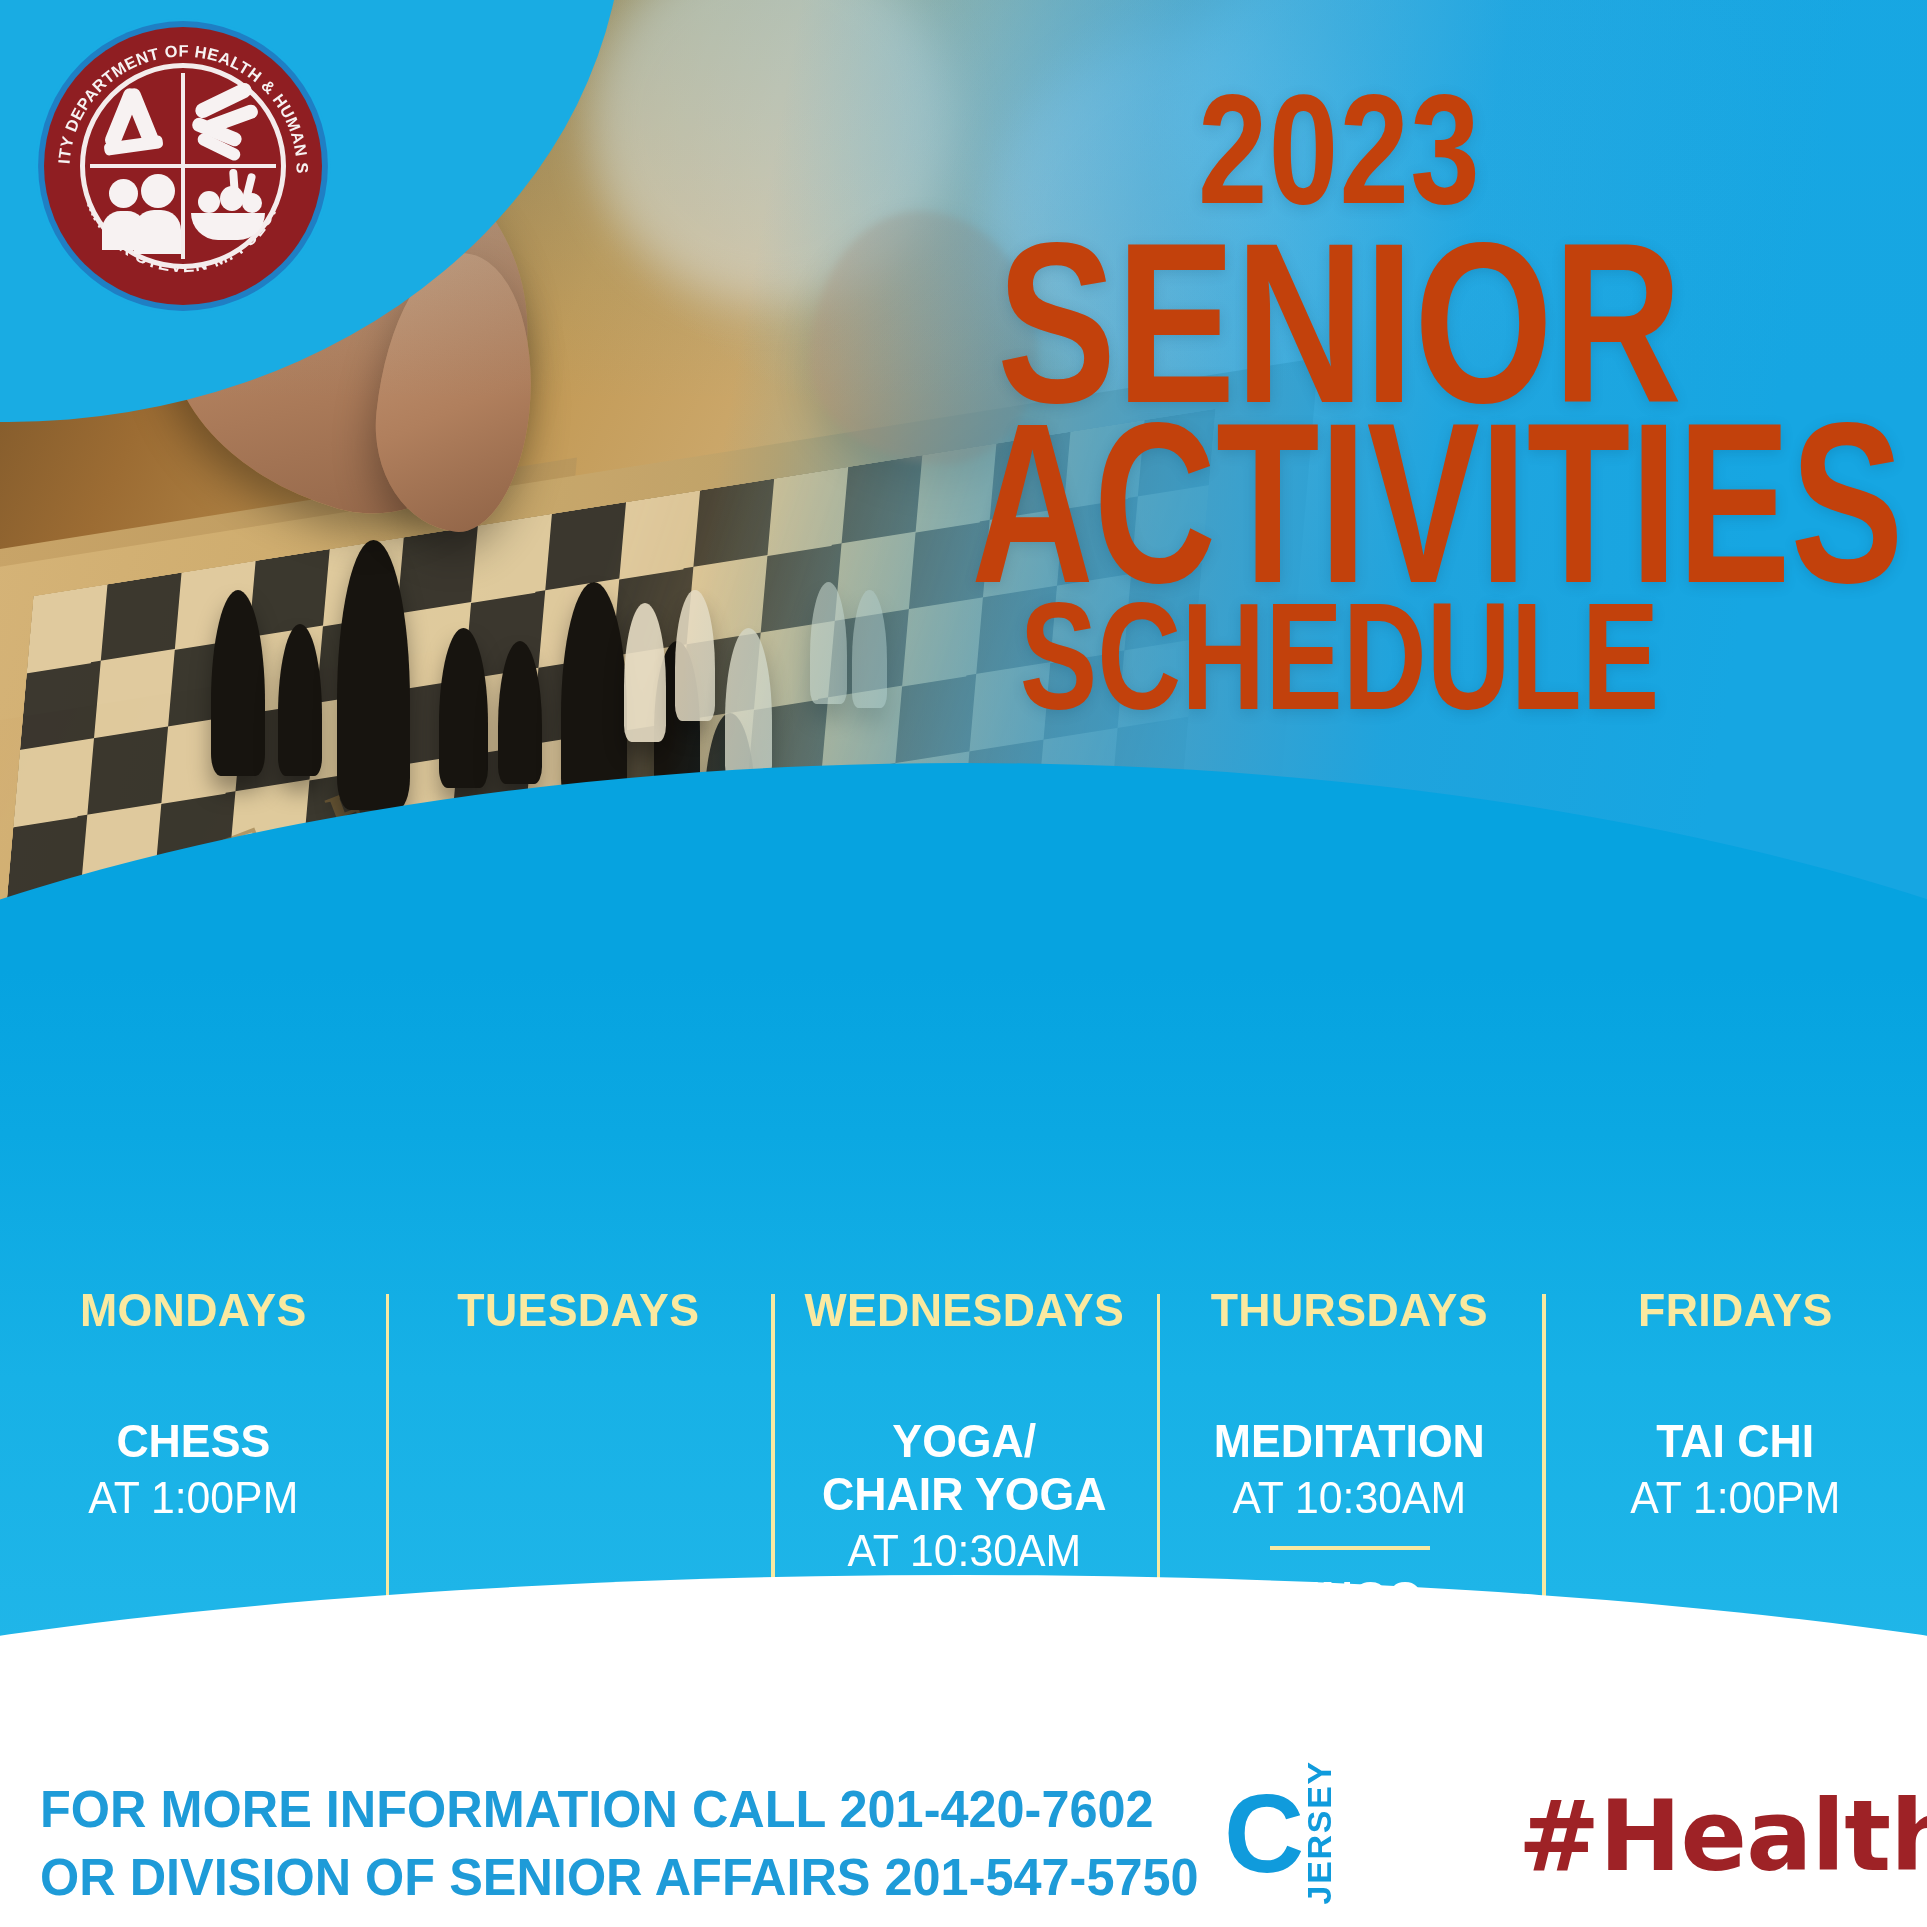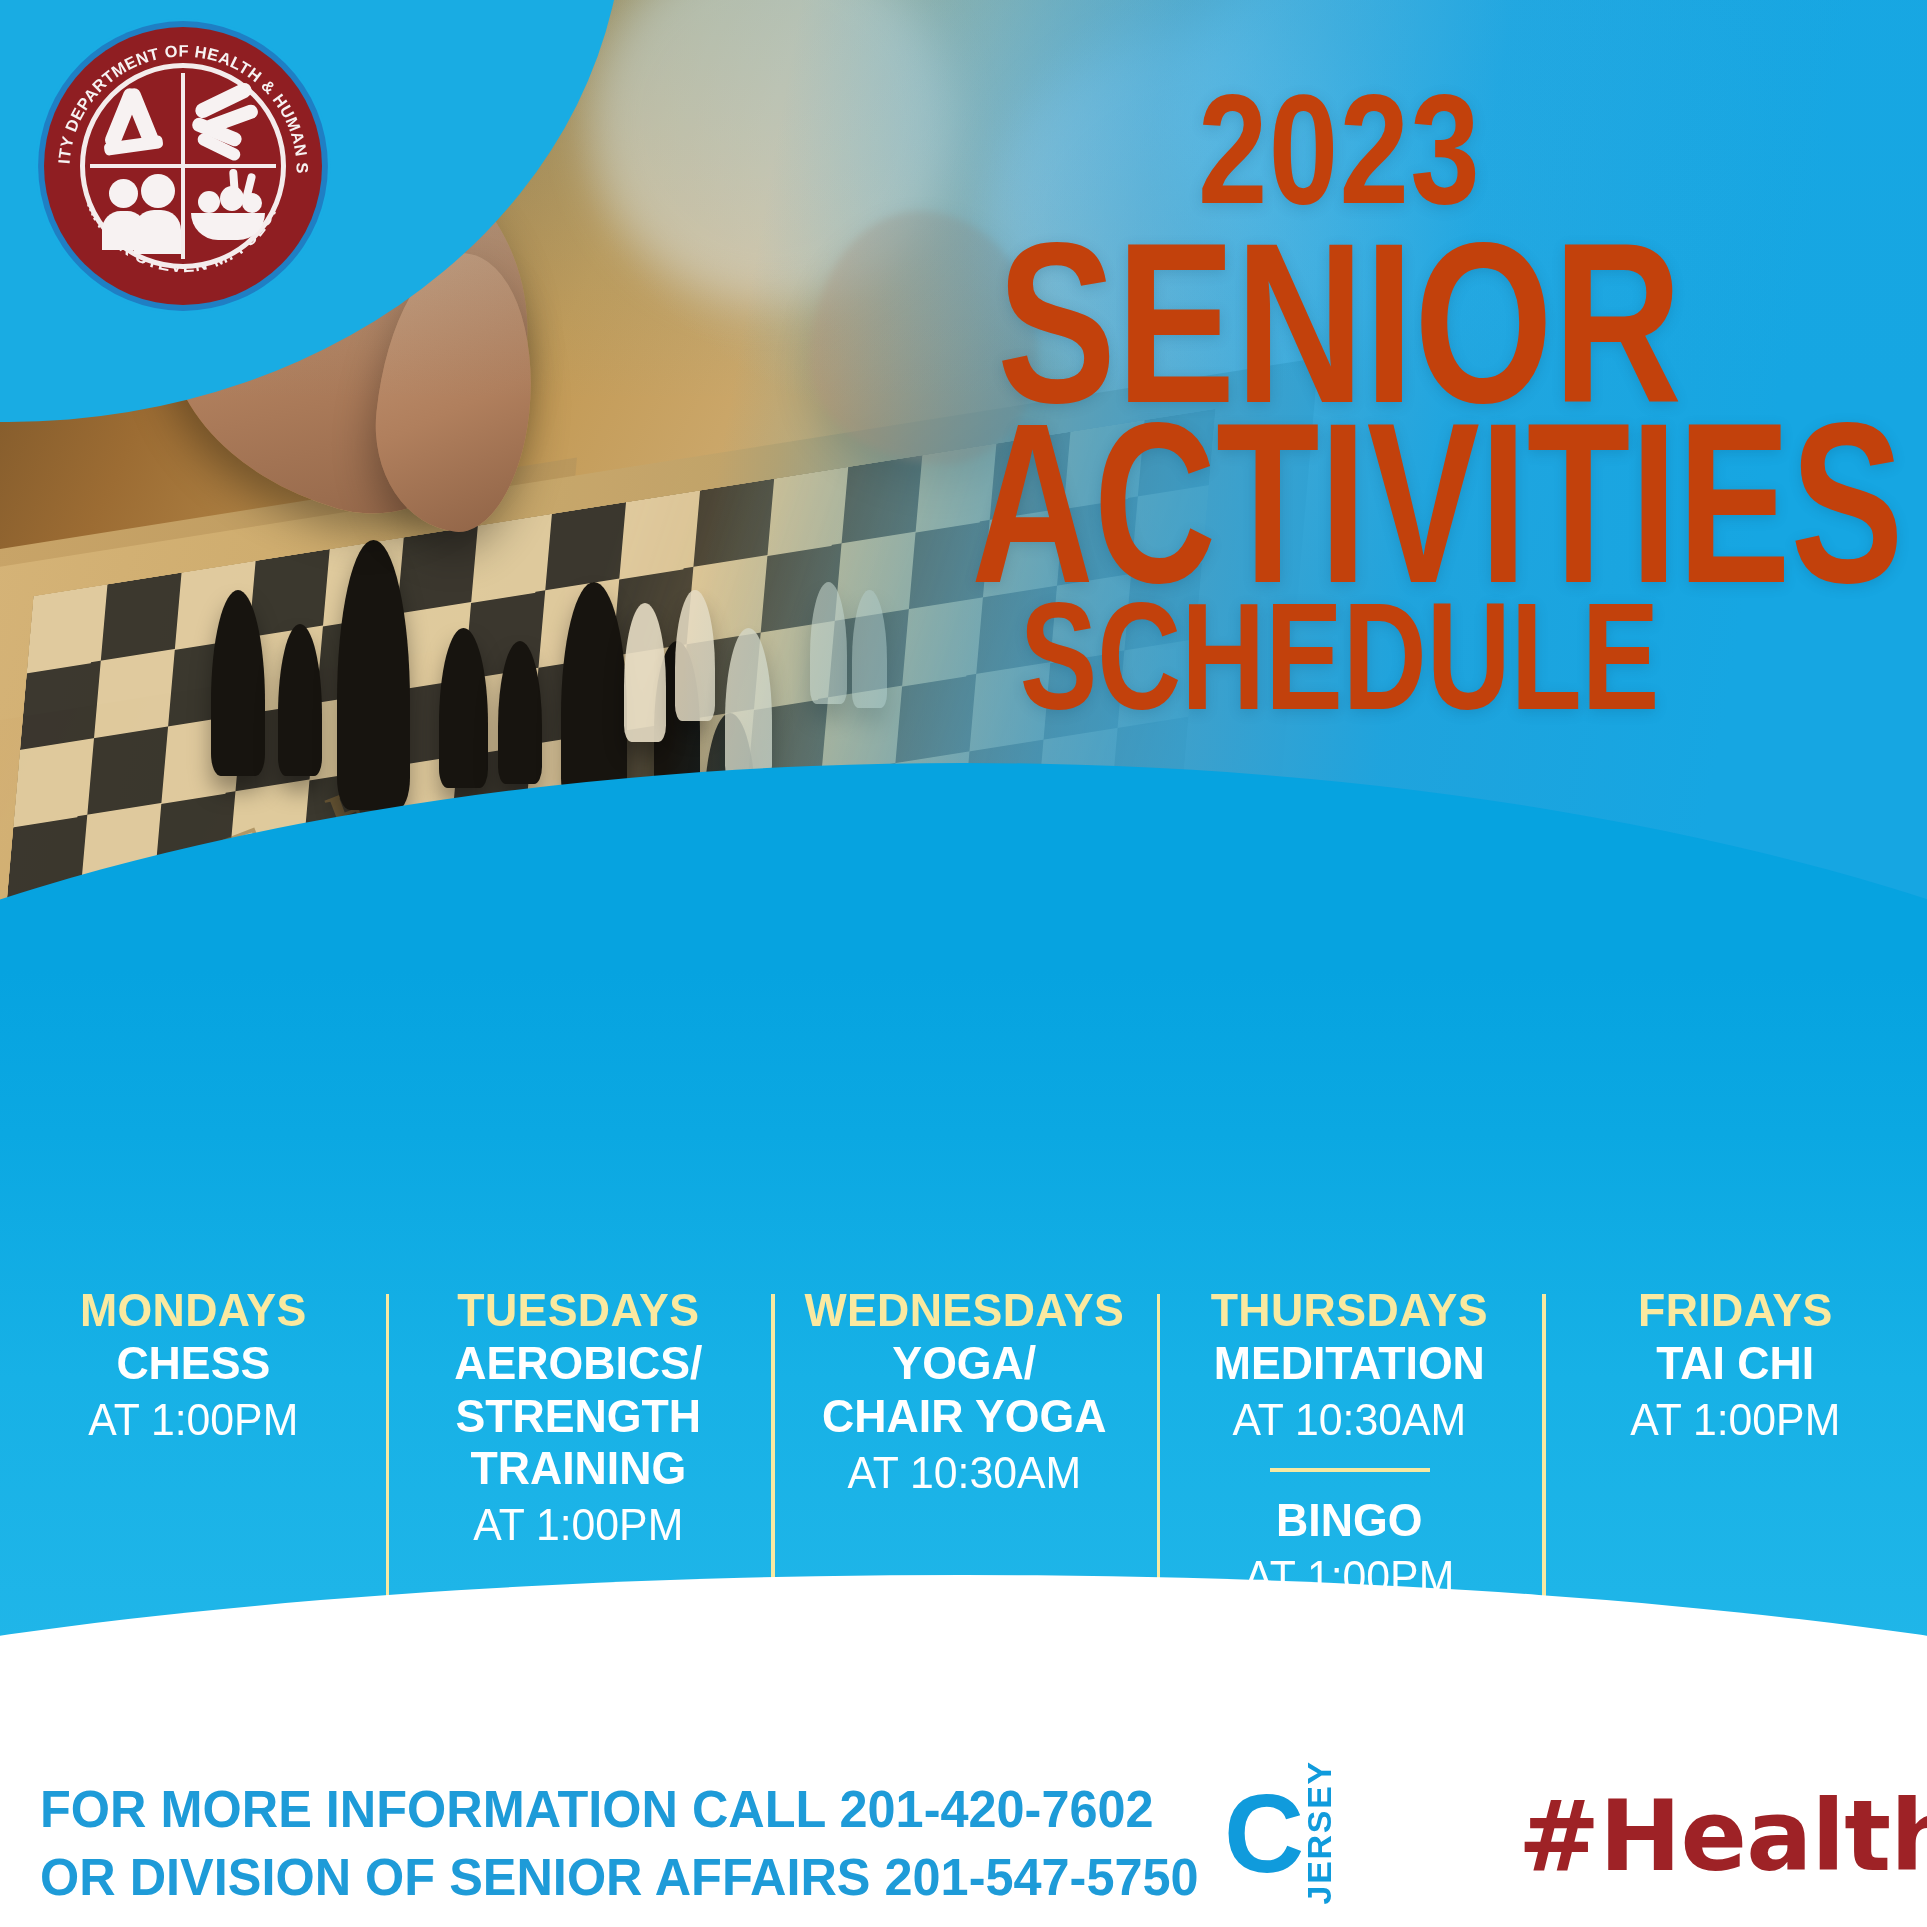--- a/index.html
+++ b/index.html
@@ -79,21 +79,21 @@
   .venue{position:absolute;left:0;top:1047px;width:1928px;text-align:center;color:#fff;}
   .venue-name{font-size:62px;font-weight:700;letter-spacing:0.4px;transform:scaleX(.93);}
   .venue-addr{font-size:56px;font-weight:400;margin-top:10px;transform:scaleX(.93);}
 
   
   .sched{position:absolute;left:0;top:1282px;width:1928px;display:flex;}
   .col{flex:1;text-align:center;position:relative;padding:0 13.5px;box-sizing:border-box;}
   .col + .col::before{content:"";position:absolute;left:0;top:11.8px;width:3.4px;height:405px;
      background:#F7E9A2;}
   .day{color:#FAE9A0;font-size:47px;font-weight:700;letter-spacing:0.4px;transform:scaleX(.95);}
-  .act-block{}
+  .act-block{margin-top:78px;}
   .act{color:#fff;font-size:47px;font-weight:700;line-height:1.12;transform:scaleX(.95);}
   .time{color:#fff;font-size:45px;font-weight:400;line-height:1.18;margin-top:3.4px;transform:scaleX(.95);}
   .sub-div{width:160px;height:4.2px;background:#F7E9A2;margin:22px auto 22px auto;}
   .act-block.second{margin-top:0;}
 
   
   .footer{position:absolute;left:0;top:1763px;width:1928px;height:165px;}
   .contact{position:absolute;left:40px;top:11.8px;color:#1E9BD8;font-weight:700;font-size:52px;
      line-height:1.32;letter-spacing:0px;transform:scaleX(.97);transform-origin:0 50%;}
 
@@ -204,24 +204,20 @@
   <div class="sched" id="schedule-grid">
       <div class="col">
         <div class="day">MONDAYS</div>
         <div class="act-block">
           <div class="act">CHESS</div>
           <div class="time">AT 1:00PM</div>
         </div>
       </div>
       <div class="col">
         <div class="day">TUESDAYS</div>
-        <div class="act-block">
-          <div class="act">AEROBICS/<br>STRENGTH<br>TRAINING</div>
-          <div class="time">AT 1:00PM</div>
-        </div>
       </div>
       <div class="col">
         <div class="day">WEDNESDAYS</div>
         <div class="act-block">
           <div class="act">YOGA/<br>CHAIR YOGA</div>
           <div class="time">AT 10:30AM</div>
         </div>
       </div>
       <div class="col">
         <div class="day">THURSDAYS</div>

